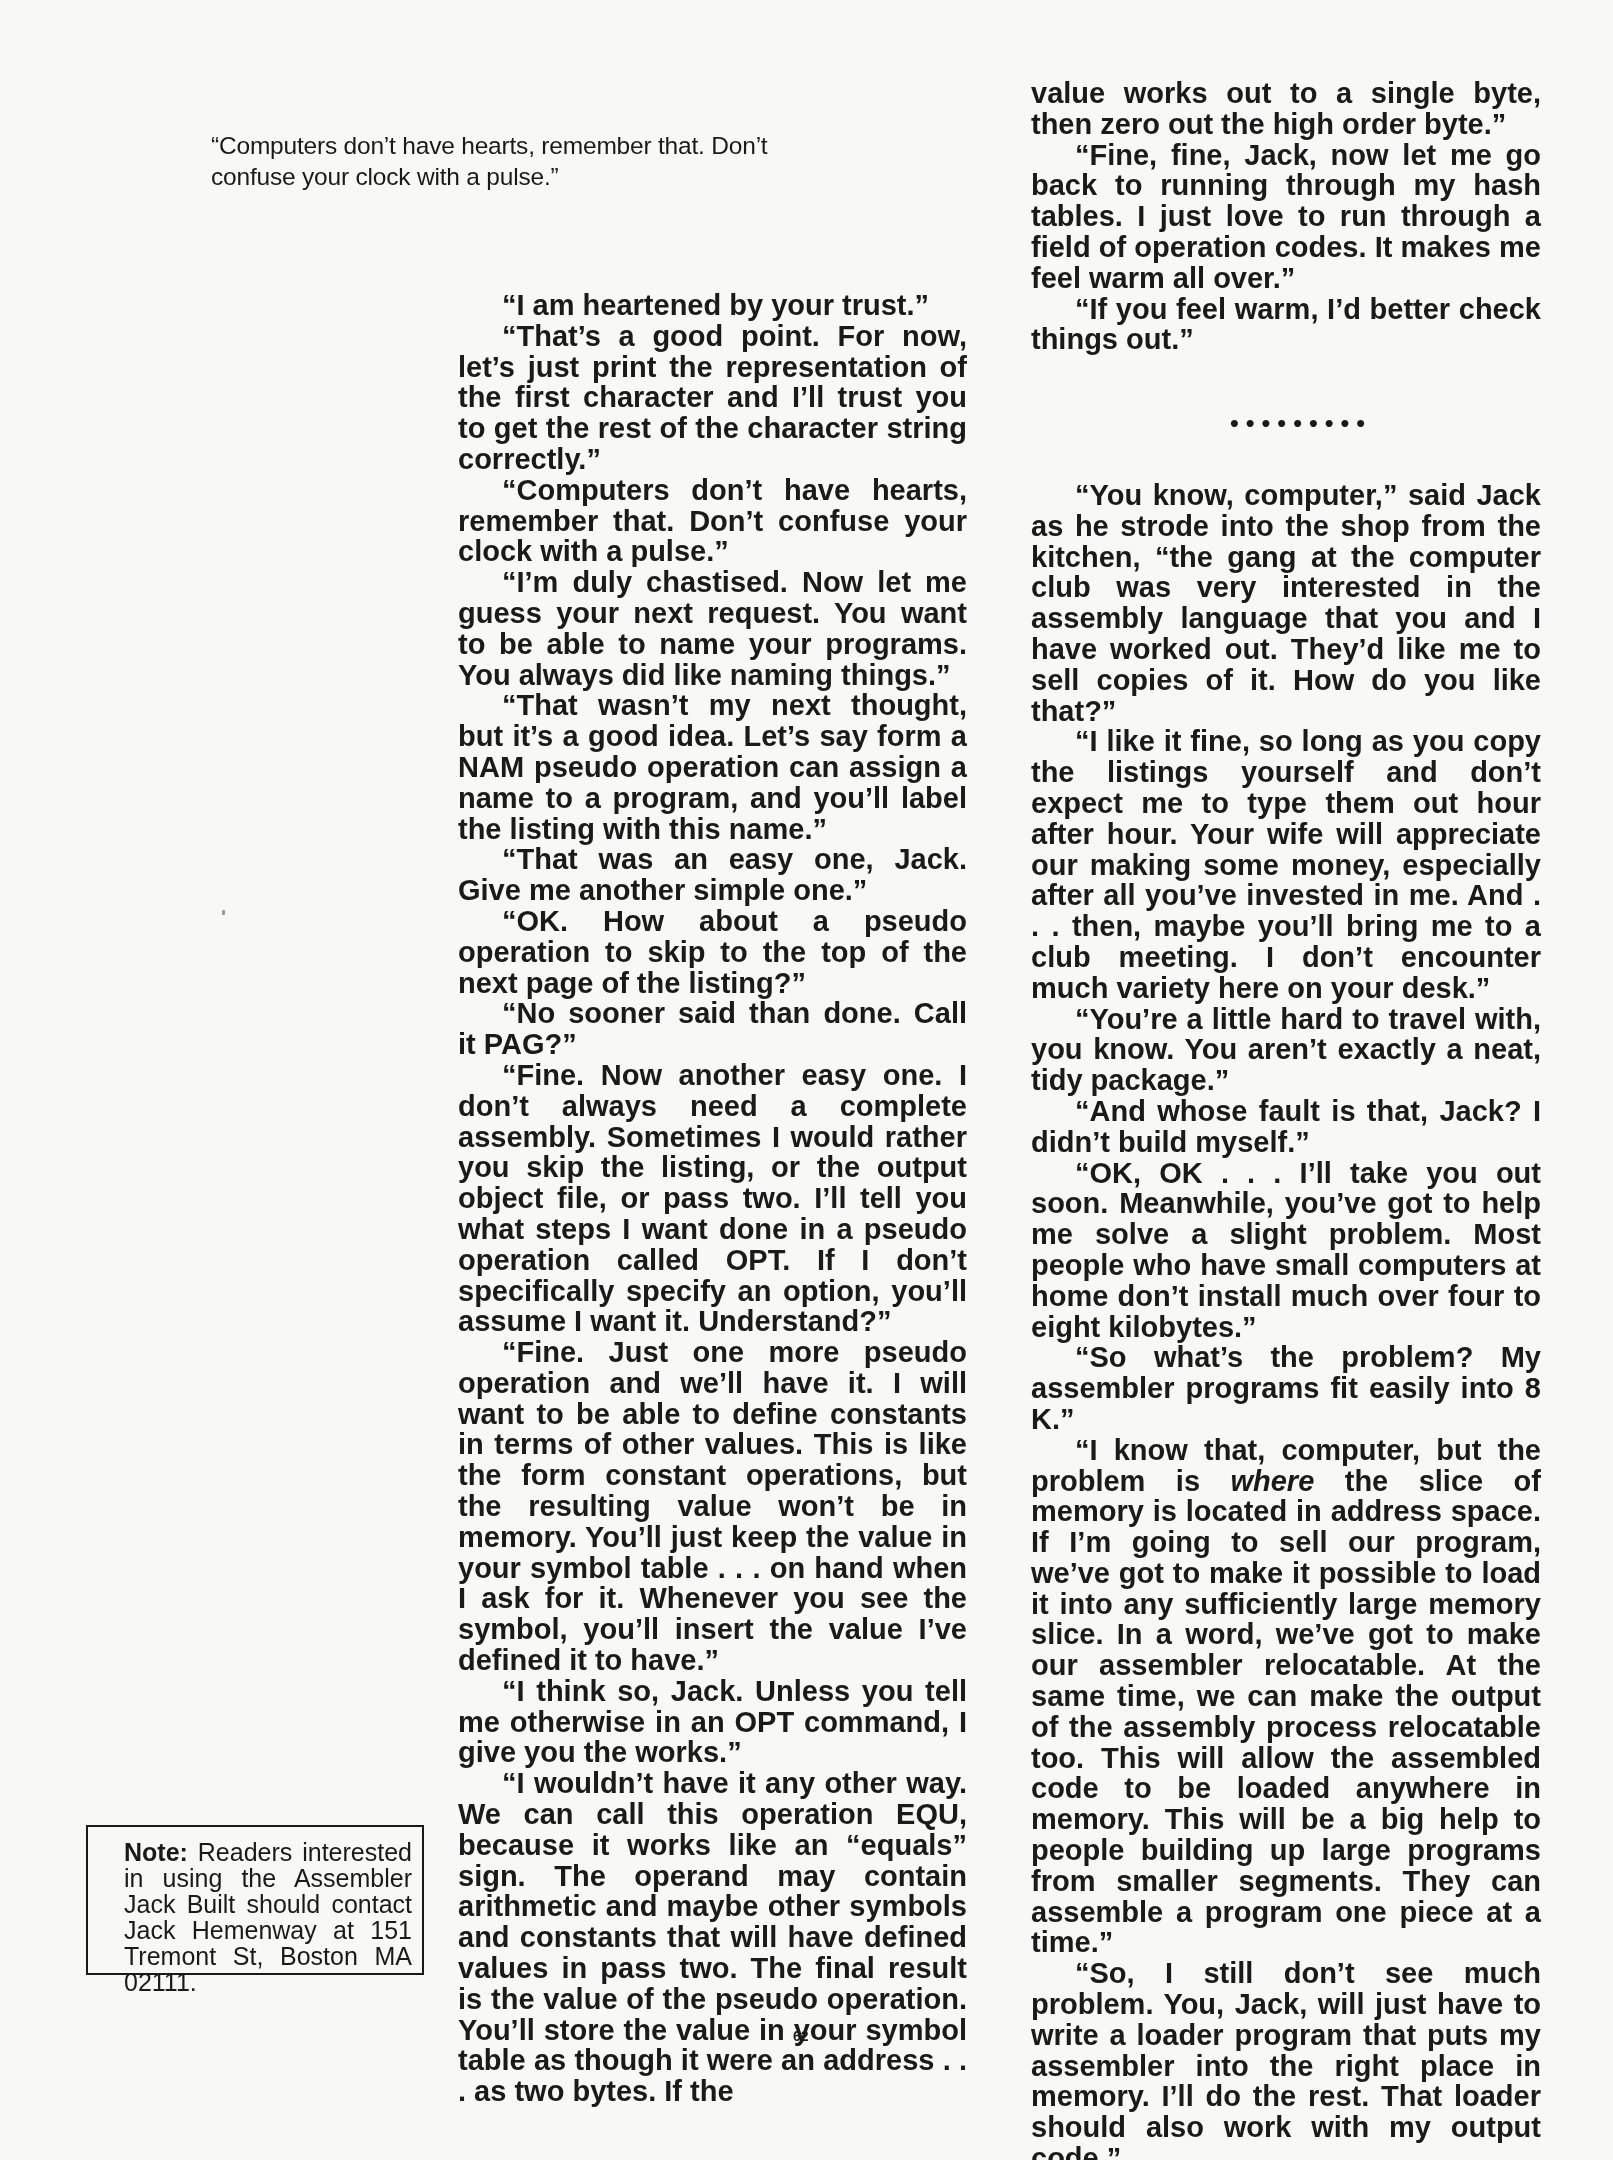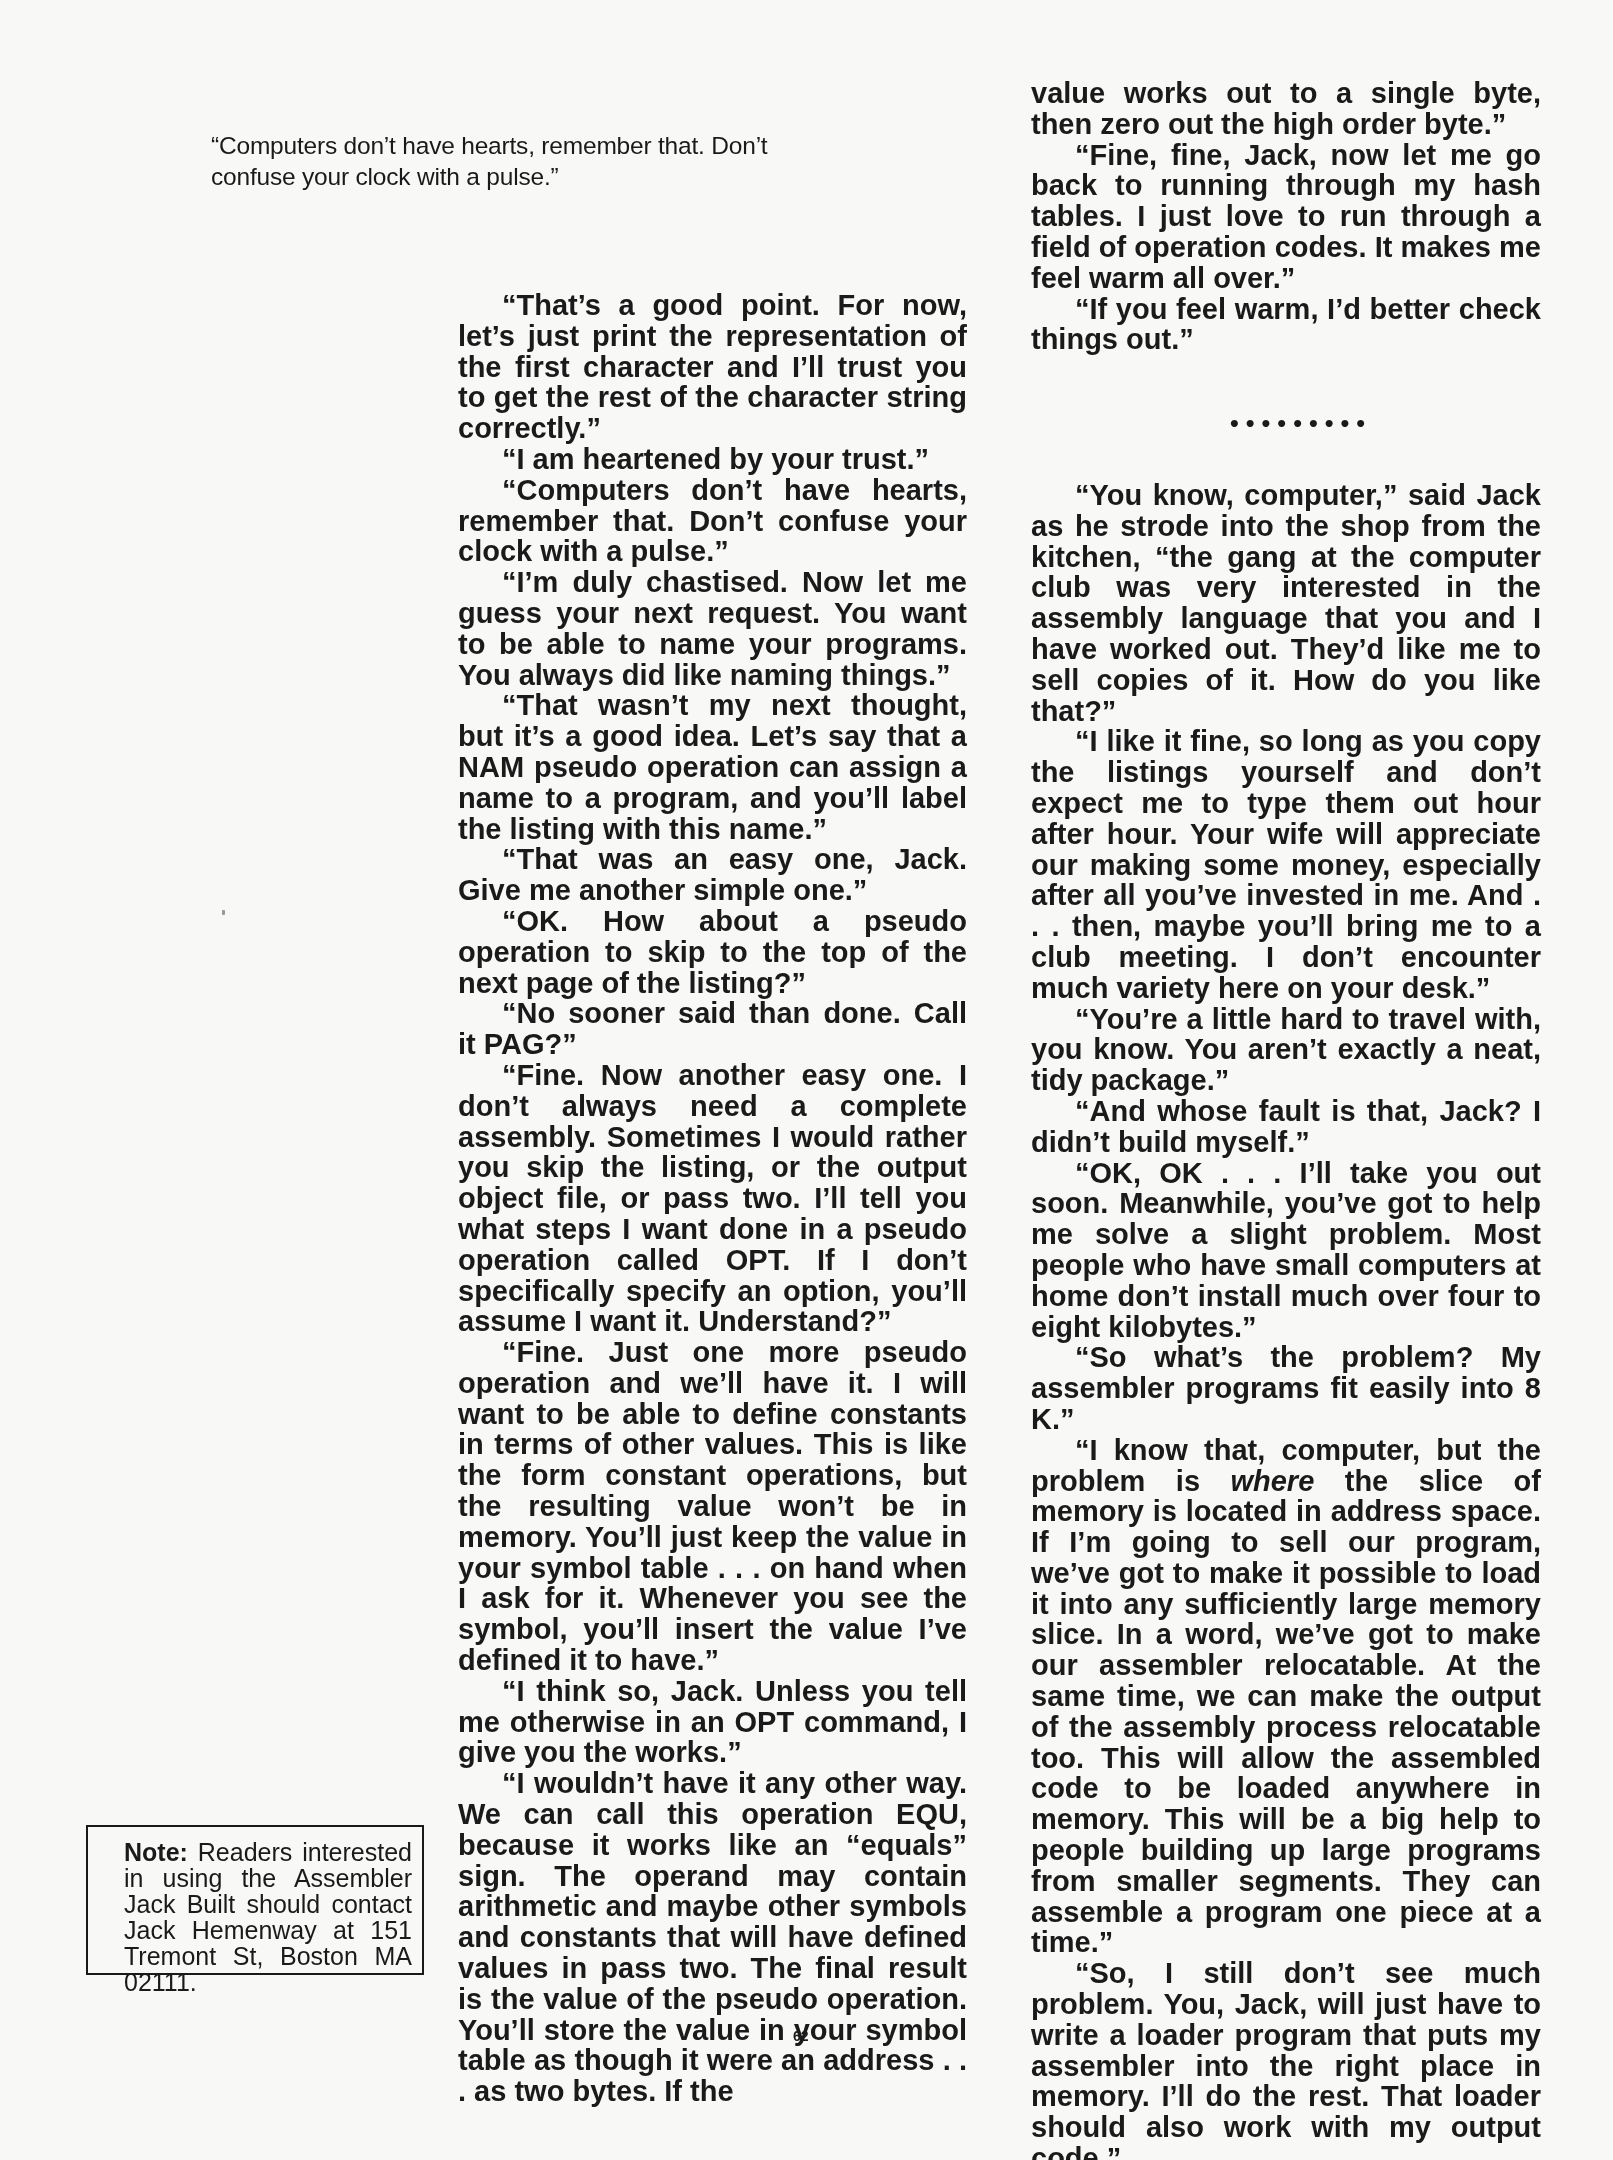--- a/index.html
+++ b/index.html
@@ -38,25 +38,25 @@
   .speck { position: absolute; left: 222px; top: 910px; width: 3px; height: 5px; background: #999; border-radius: 1px; }
 </style>
 </head>
 <body>
 
 <div class="pullquote">“Computers don’t have hearts, remember that. Don’t confuse your clock with a pulse.”</div>
 
 <div class="speck"></div>
 
 <div class="col" id="col-mid">
+  <p>“I am heartened by your trust.”</p>
   <p>“That’s a good point. For now, let’s just print the representation of the first character and I’ll trust you to get the rest of the character string correctly.”</p>
-  <p>“I am heartened by your trust.”</p>
   <p>“Computers don’t have hearts, remember that. Don’t confuse your clock with a pulse.”</p>
   <p>“I’m duly chastised. Now let me guess your next request. You want to be able to name your programs. You always did like naming things.”</p>
-  <p>“That wasn’t my next thought, but it’s a good idea. Let’s say that a NAM pseudo operation can assign a name to a program, and you’ll label the listing with this name.”</p>
+  <p>“That wasn’t my next thought, but it’s a good idea. Let’s say form a NAM pseudo operation can assign a name to a program, and you’ll label the listing with this name.”</p>
   <p>“That was an easy one, Jack. Give me another simple one.”</p>
   <p>“OK. How about a pseudo operation to skip to the top of the next page of the listing?”</p>
   <p>“No sooner said than done. Call it PAG?”</p>
   <p>“Fine. Now another easy one. I don’t always need a complete assembly. Some­times I would rather you skip the listing, or the output object file, or pass two. I’ll tell you what steps I want done in a pseudo operation called OPT. If I don’t specifically specify an option, you’ll assume I want it. Understand?”</p>
   <p>“Fine. Just one more pseudo operation and we’ll have it. I will want to be able to define constants in terms of other values. This is like the form constant operations, but the resulting value won’t be in memory. You’ll just keep the value in your symbol table . . . on hand when I ask for it. When­ever you see the symbol, you’ll insert the value I’ve defined it to have.”</p>
   <p>“I think so, Jack. Unless you tell me otherwise in an OPT command, I give you the works.”</p>
   <p>“I wouldn’t have it any other way. We can call this operation EQU, because it works like an “equals” sign. The operand may contain arithmetic and maybe other symbols and constants that will have defined values in pass two. The final result is the value of the pseudo operation. You’ll store the value in your symbol table as though it were an address . . . as two bytes. If the</p>
 </div>
 
 <div class="col" id="col-right">

